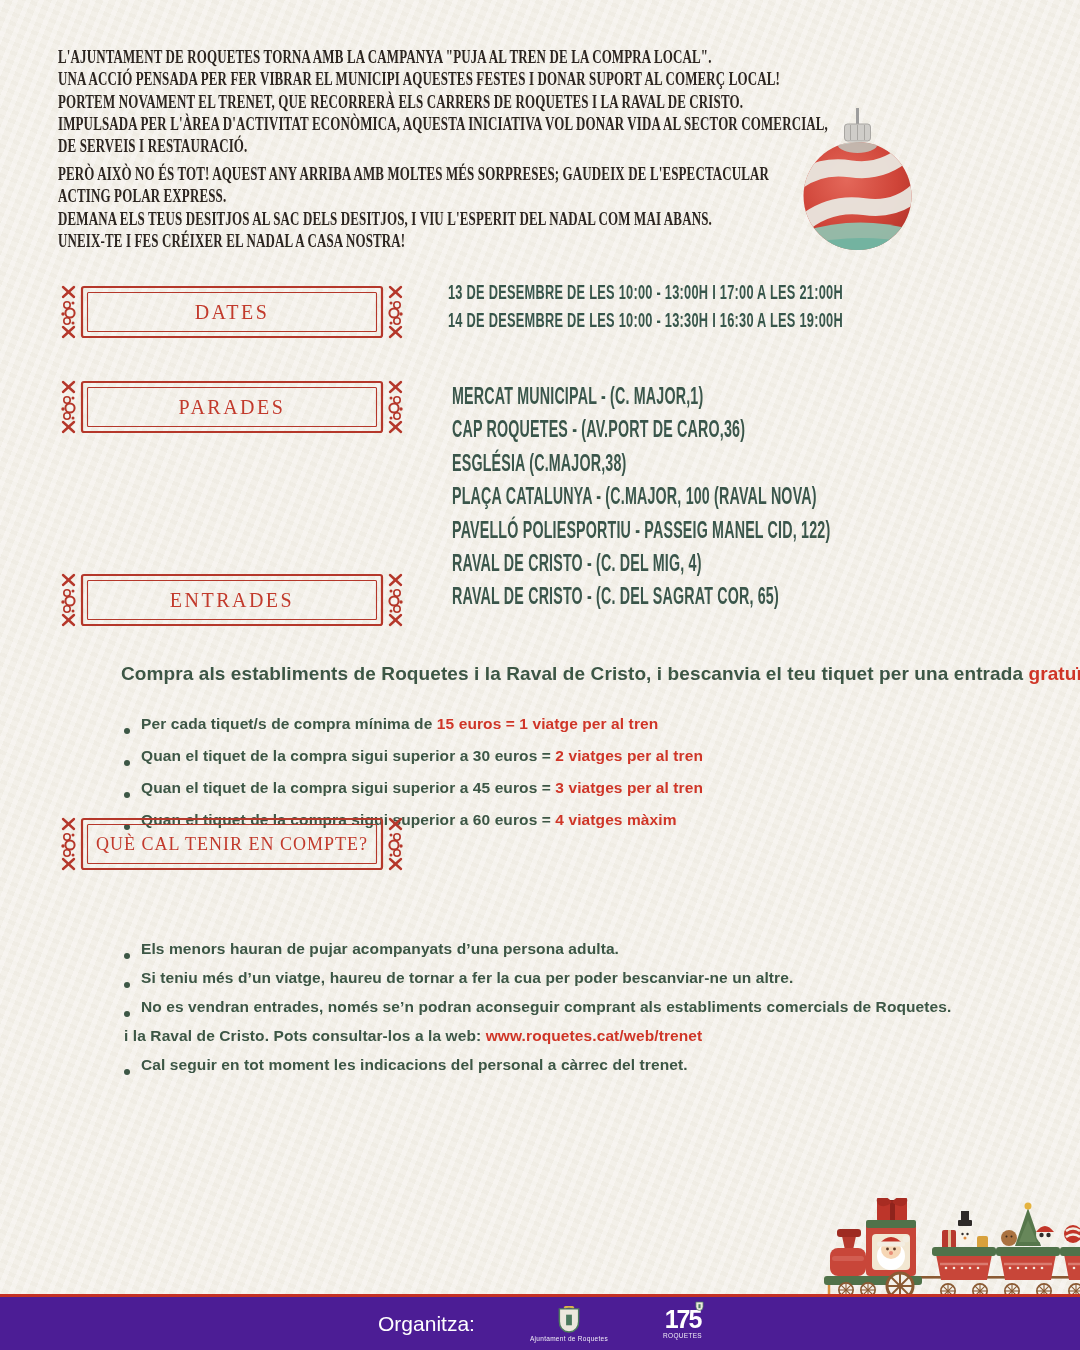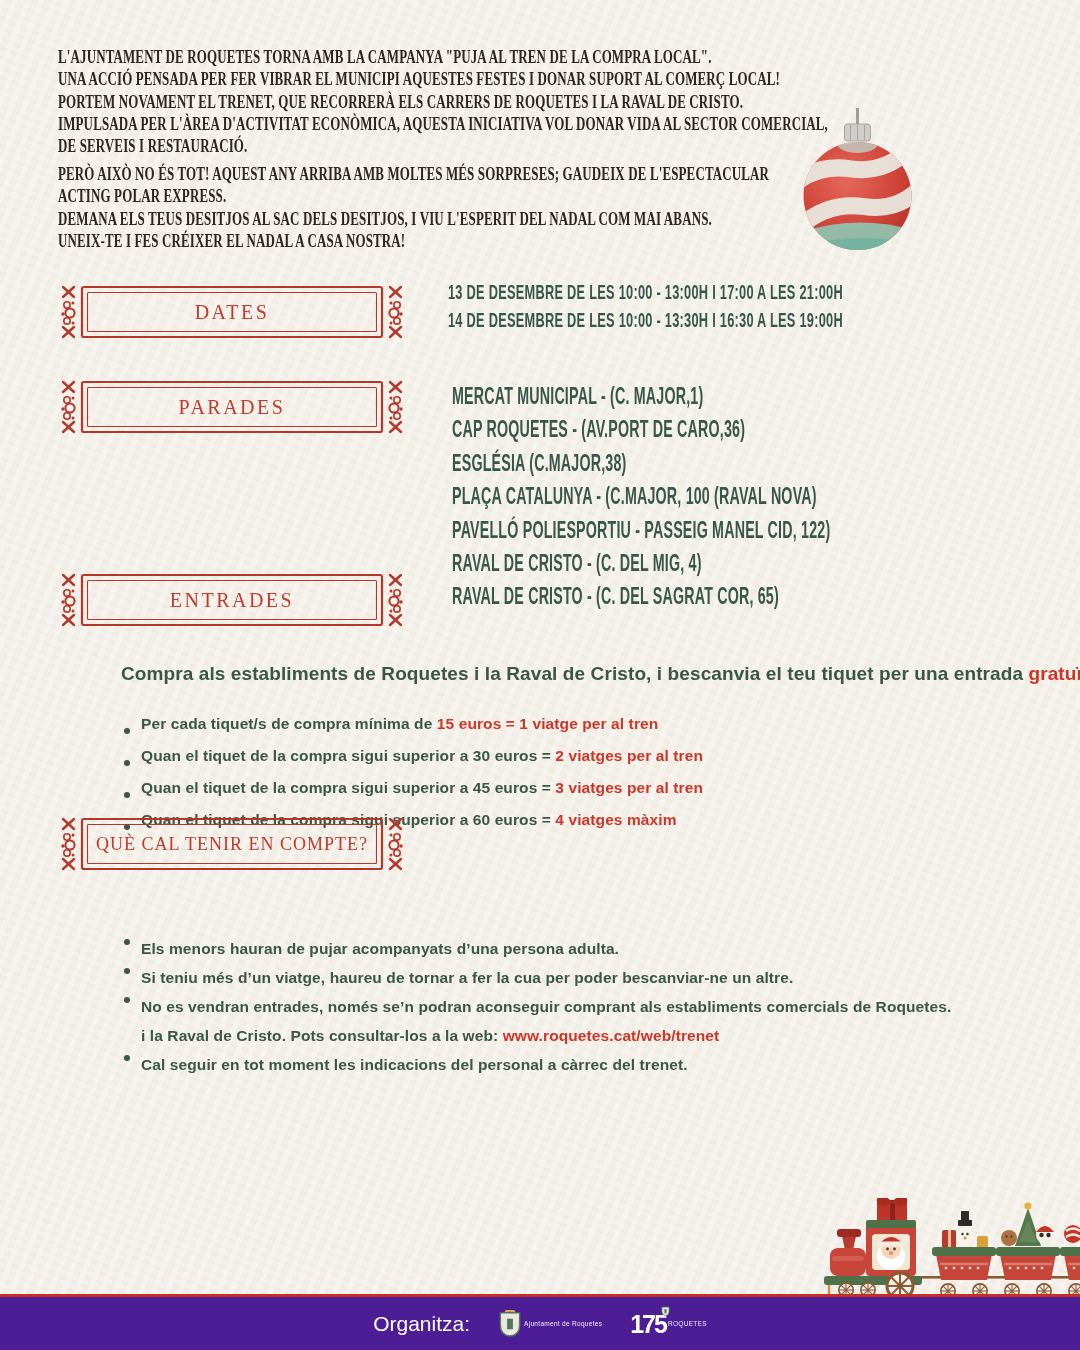--- a/index.html
+++ b/index.html
@@ -43,34 +43,34 @@
     transform:scaleX(.62);transform-origin:left top;
   }
   
   .hand{font-weight:700;color:#3c5645;letter-spacing:.1px;}
   .red{color:#cf3527;}
   .entrades-intro{position:absolute;left:121px;top:644px;font-size:19px;line-height:28px;white-space:nowrap;margin-top:16px;}
   .rules{position:absolute;left:124px;top:714px;font-size:15.5px;white-space:nowrap;}
   .rule{display:flex;align-items:flex-end;gap:11px;line-height:20px;margin-bottom:12px;}
   .dot{width:6px;height:6px;border-radius:50%;background:#3c5645;flex:none;}
   .compte-list{position:absolute;left:124px;top:939px;font-size:15.5px;white-space:nowrap;}
-  .c-line{display:flex;align-items:flex-start;gap:11px;line-height:20px;margin-bottom:9px;}
-  .c-line.cont{margin-left:17px;}
+  .c-line{display:flex;align-items:flex-end;gap:11px;line-height:20px;margin-bottom:9px;}
+  .c-line.cont{}
   .link{color:#cf3527;text-decoration:none;}
   
   .bauble{position:absolute;left:800px;top:106px;width:115px;height:148px;}
   .train{position:absolute;left:822px;top:1198px;width:258px;height:102px;}
   
   .footer{
     position:absolute;left:0;bottom:0;width:100%;height:56px;background:#4c1d95;
     border-top:3px solid #c33124;box-sizing:border-box;
     display:flex;align-items:center;justify-content:center;gap:28px;
   }
   .organitza{color:#fff;font-size:21px;}
-  .logo{display:flex;flex-direction:row;align-items:center;gap:2px;color:#fff;}
+  .logo{display:flex;flex-direction:column;align-items:center;gap:2px;color:#fff;margin-left:27px;}
   .logo-caption{font-size:6.5px;letter-spacing:.3px;opacity:.92;color:#fff;}
   .logo-175{position:relative;font-weight:700;font-size:25px;line-height:22px;letter-spacing:-2px;color:#fff;}
   .logo-175 .mini-crest{position:absolute;right:-4px;top:-7px;width:9px;height:10px;}
   .hidden-defs{position:absolute;width:0;height:0;}
 </style>
 </head>
 <body>
 
 <div class="page">
 

